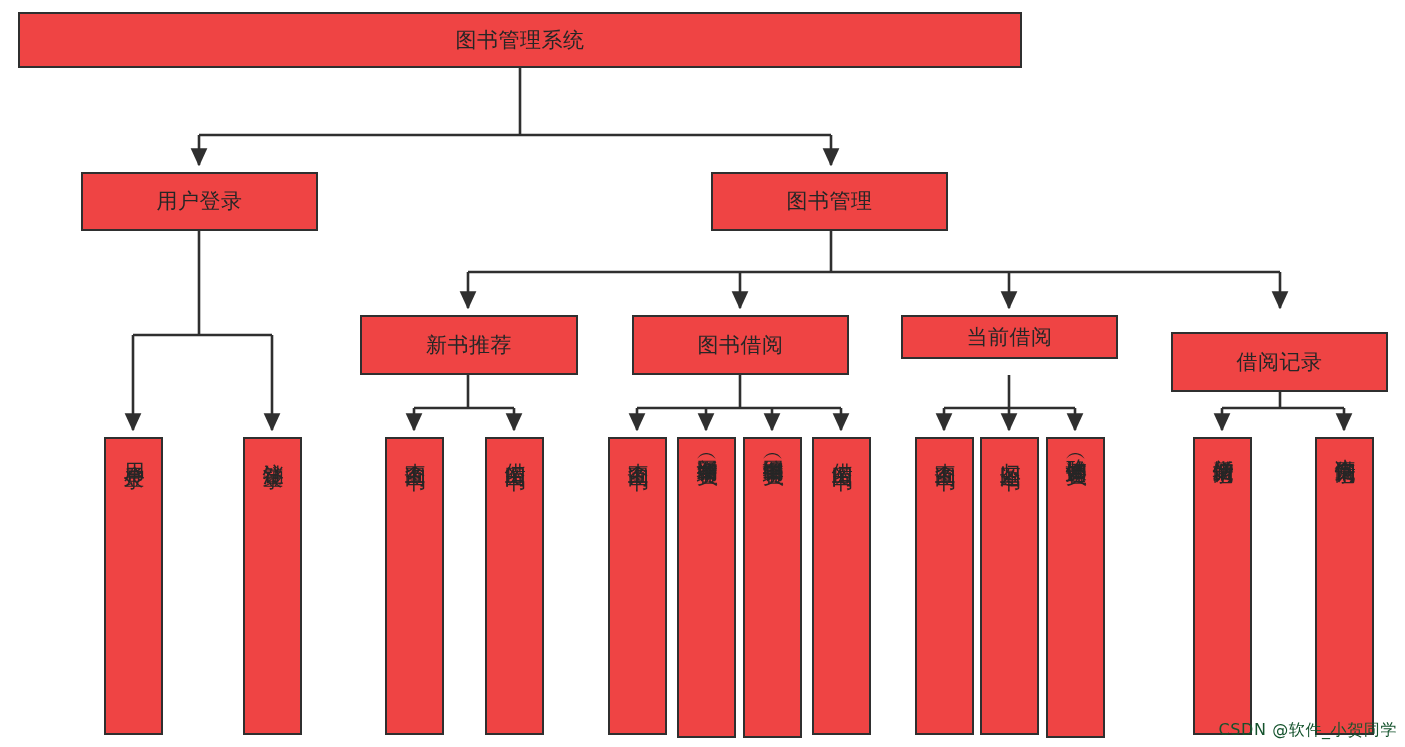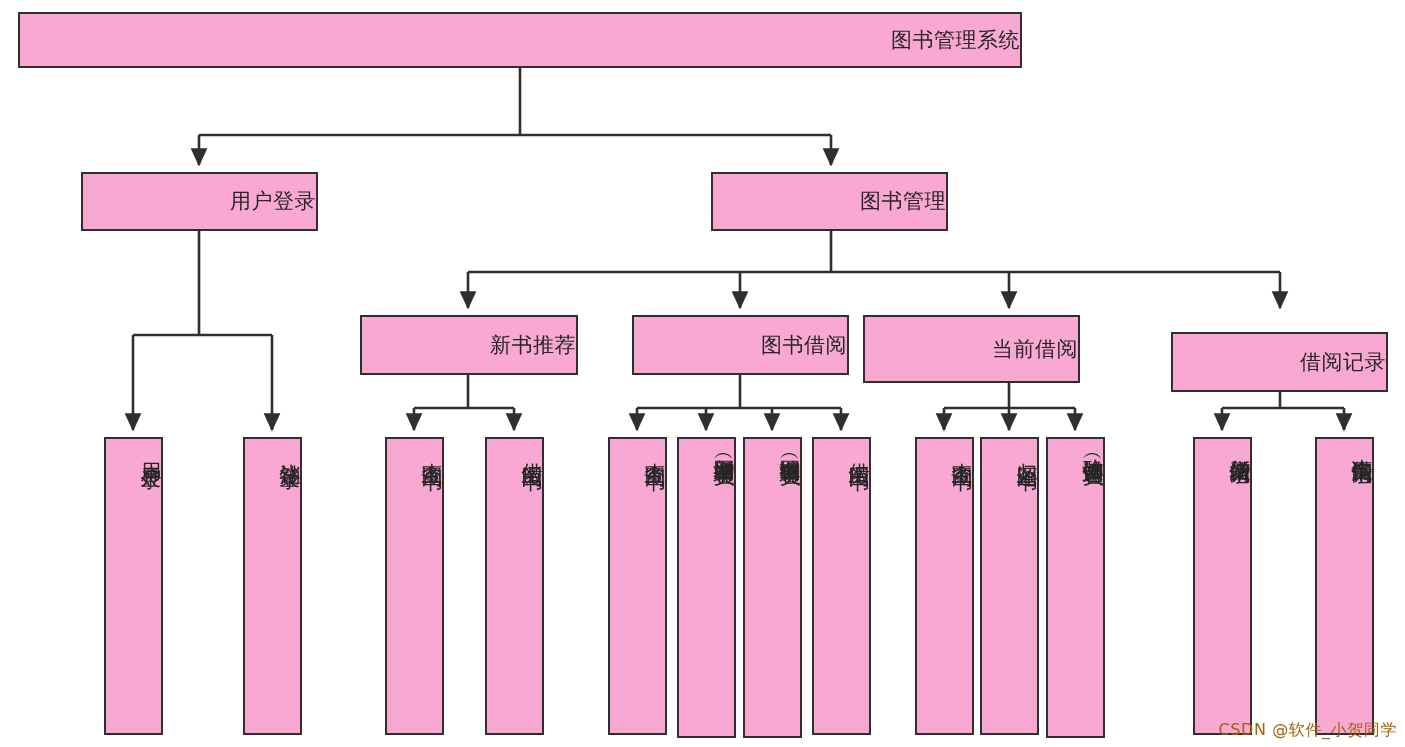--- a/index.html
+++ b/index.html
@@ -20,25 +20,25 @@
     position: absolute;
     left: 0;
     top: 0;
     width: 1405px;
     height: 747px;
     pointer-events: none;
   }
   .node {
     position: absolute;
     box-sizing: border-box;
-    background: #f9a8d4;
+    background: #ef4444;
     border: 2.4px solid #2f2f2f;
     display: flex;
     align-items: center;
-    justify-content: flex-end;
+    justify-content: center;
     color: #262626;
   }
   .node .lbl {
     display: block;
     text-align: center;
     line-height: 1.18;
     white-space: nowrap;
   }
   
   .node.h .lbl {
@@ -66,21 +66,21 @@
     padding-top: 3px;
   }
   .node.v.tall .lbl {
     letter-spacing: 1px;
   }
   #watermark {
     position: absolute;
     right: 8px;
     bottom: 6px;
     font-size: 16px;
-    color: #a16207;
+    color: #14532d;
     letter-spacing: 0.6px;
     white-space: nowrap;
     font-family: "DejaVu Sans", "Liberation Sans", sans-serif;
   }
 </style>
 </head>
 <body>
 
 <div id="canvas">
 
@@ -144,21 +144,21 @@
   <div class="node h" style="left:360px; top:315px; width:218px; height:60px;">
     <span class="lbl">新书推荐</span>
   </div>
 
   <div class="node h" style="left:711px; top:172px; width:237px; height:59px;">
     <span class="lbl">图书管理</span>
   </div>
   <div class="node h" style="left:632px; top:315px; width:217px; height:60px;">
     <span class="lbl">图书借阅</span>
   </div>
-  <div class="node h" style="left:863px; top:315px; width:217px; height:68px;">
+  <div class="node h" style="left:901px; top:315px; width:217px; height:44px;">
     <span class="lbl">当前借阅</span>
   </div>
   <div class="node h" style="left:1171px; top:332px; width:217px; height:60px;">
     <span class="lbl">借阅记录</span>
   </div>
 
   <div class="node v" style="left:104px; top:437px; width:59px; height:298px;">
     <span class="lbl">用户登录</span>
   </div>
   <div class="node v" style="left:243px; top:437px; width:59px; height:298px;">

